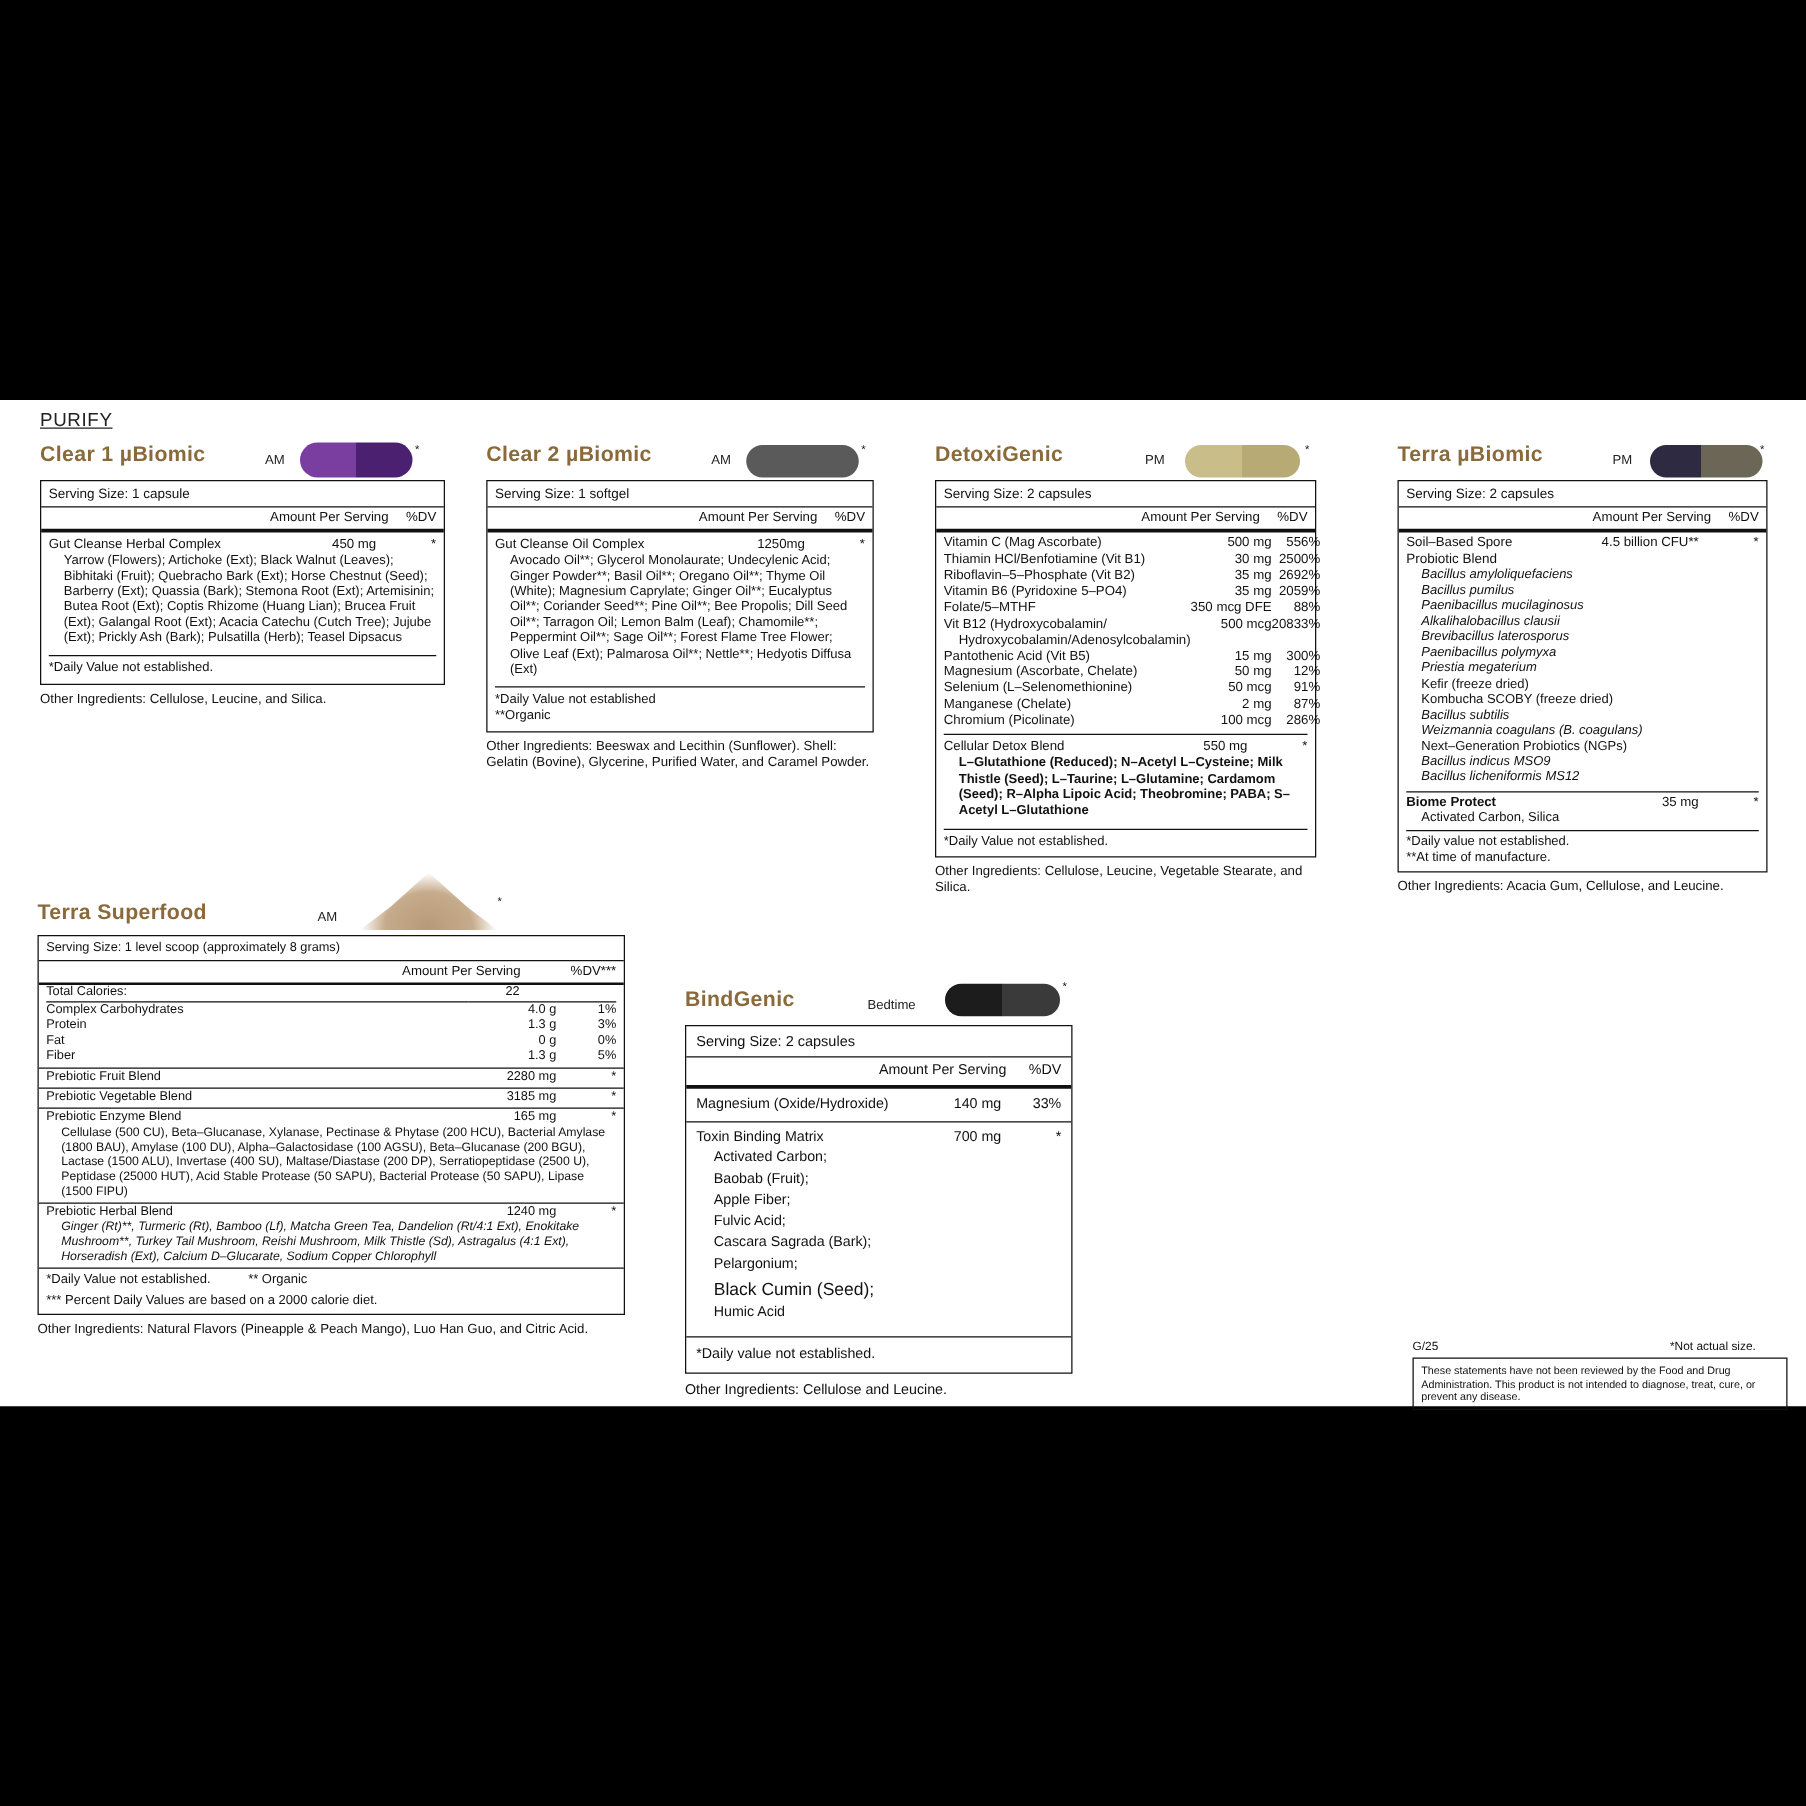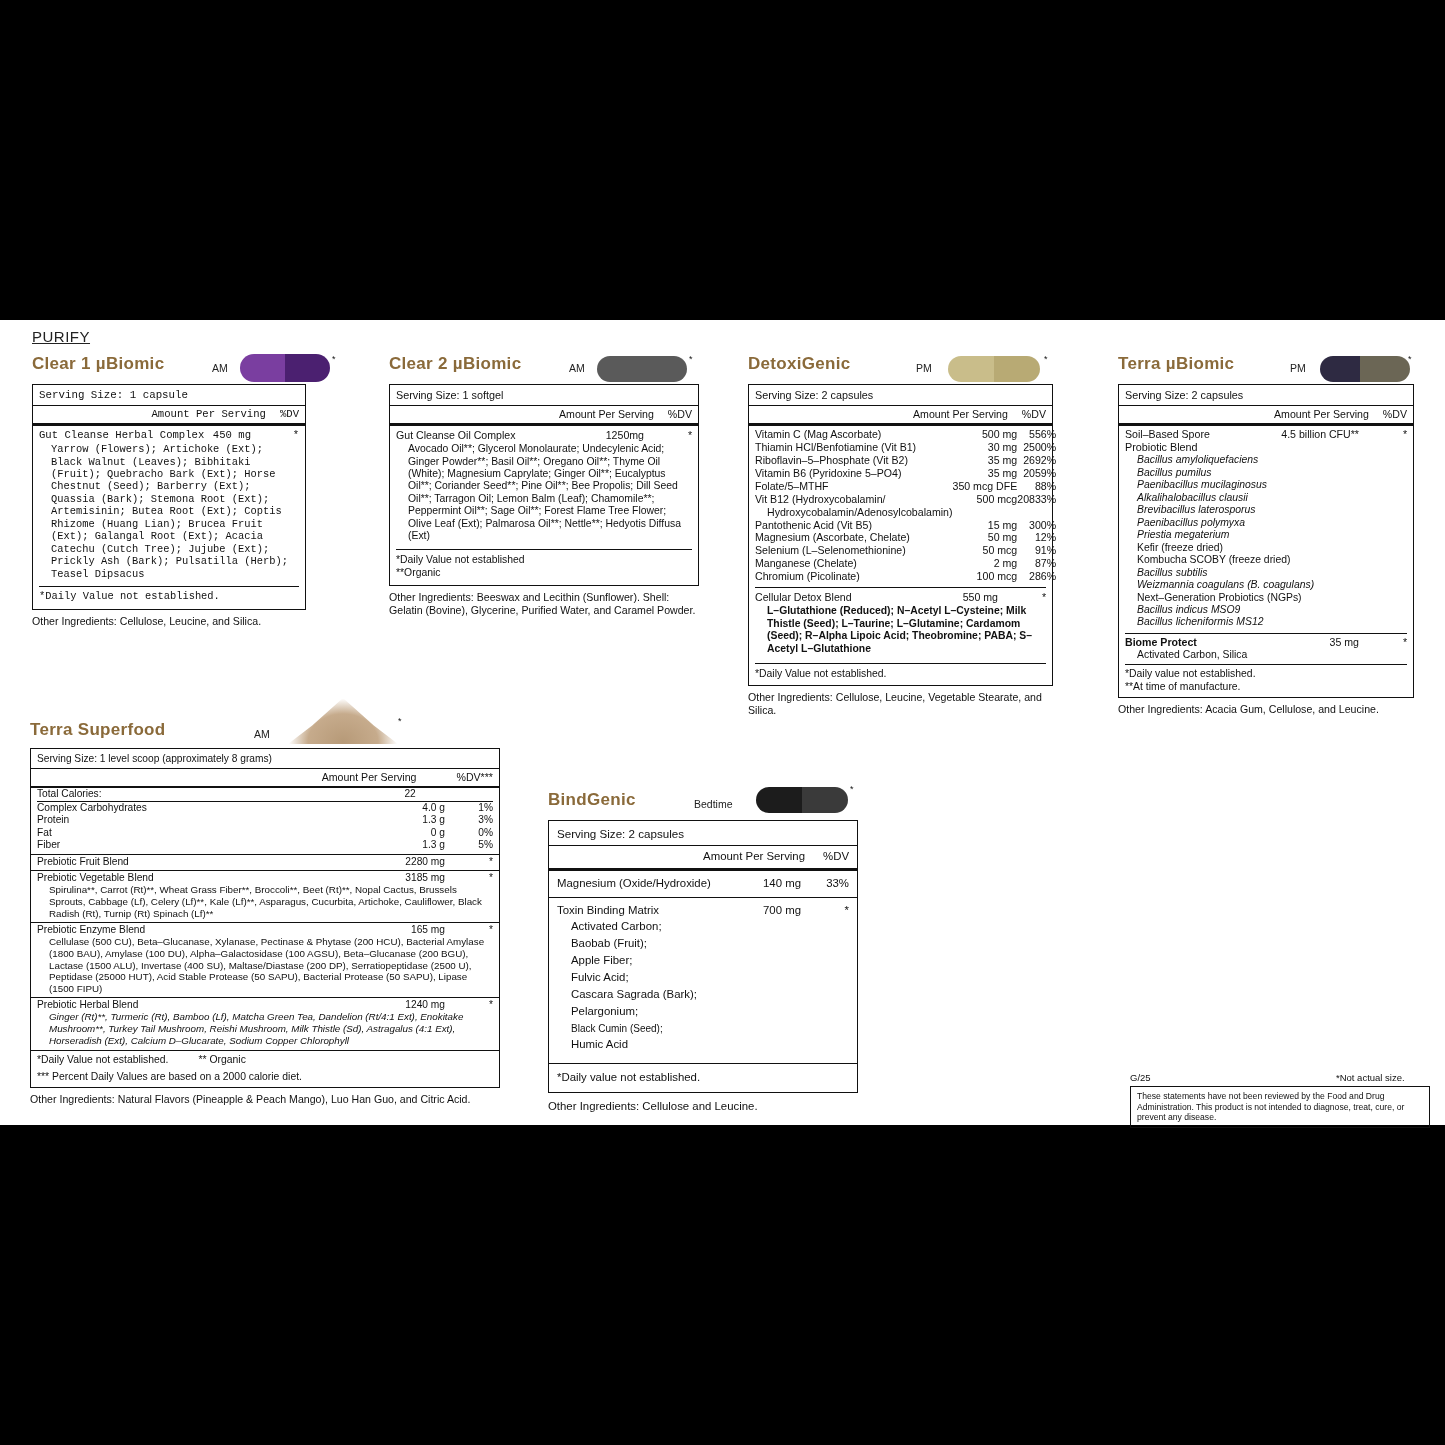--- a/index.html
+++ b/index.html
@@ -35,21 +35,21 @@
 
   <div class="brand">PURIFY</div>
 
   <div class="panel" style="left:32px;top:34px;width:310px;">
     <div style="position:relative;height:30px;">
       <span class="ptitle">Clear 1 µBiomic</span>
       <span class="ptime" style="position:absolute;left:180px;top:8px;">AM</span>
       <span class="pill" style="position:absolute;left:208px;top:0;width:90px;height:28px;background:linear-gradient(90deg,#7a3ea0 0 50%,#4b2070 50% 100%);"></span>
       <span class="star-sm" style="position:absolute;left:300px;top:0;">*</span>
     </div>
-    <div class="box facts" style="width:274px;font-family:Liberation Mono, monospace;">
+    <div class="box facts" style="width:324px;">
       <div class="srv">Serving Size: 1 capsule</div>
       <div class="hdr" style="border-top:1px solid #111;padding-top:2px;">
         <span>Amount Per Serving</span>
         <span>%DV</span>
       </div>
       <div style="border-top:3px solid #111;"></div>
       <div style="padding:3px 6px 0 6px;">
         <table class="ft">
             <tbody>
               <tr>
@@ -324,21 +324,20 @@
       <div style="padding:1px 6px 0 6px;">
         <table class="ft" style="font-size:10.2px;">
             <tbody>
               <tr>
           <td>Prebiotic Vegetable Blend</td>
           <td class="a">3185 mg</td>
           <td class="d">*</td>
         </tr>
             </tbody>
           </table>
-        <div class="sub ing" style="font-size:9.8px;">Spirulina**, Carrot (Rt)**, Wheat Grass Fiber**, Broccoli**, Beet (Rt)**, Nopal Cactus, Brussels Sprouts, Cabbage (Lf), Celery (Lf)**, Kale (Lf)**, Asparagus, Cucurbita, Artichoke, Cauliflower, Black Radish (Rt), Turnip (Rt) Spinach (Lf)**</div>
       </div>
 
       <div style="border-top:1px solid #111;margin-top:2px;"></div>
       <div style="padding:1px 6px 0 6px;">
         <table class="ft" style="font-size:10.2px;">
             <tbody>
               <tr>
           <td>Prebiotic Enzyme Blend</td>
           <td class="a">165 mg</td>
           <td class="d">*</td>
@@ -408,21 +407,21 @@
         </tr>
             </tbody>
           </table>
         <div class="sub" style="padding-left:14px;">
           <div class="ing" style="font-size:11.4px;line-height:1.5;">Activated Carbon;</div>
           <div class="ing" style="font-size:11.4px;line-height:1.5;">Baobab (Fruit);</div>
           <div class="ing" style="font-size:11.4px;line-height:1.5;">Apple Fiber;</div>
           <div class="ing" style="font-size:11.4px;line-height:1.5;">Fulvic Acid;</div>
           <div class="ing" style="font-size:11.4px;line-height:1.5;">Cascara Sagrada (Bark);</div>
           <div class="ing" style="font-size:11.4px;line-height:1.5;">Pelargonium;</div>
-          <div class="ing" style="font-size:10px;line-height:1.5;">Black Cumin (Seed);</div>
+          <div class="ing" style="font-size:14px;line-height:1.5;">Black Cumin (Seed);</div>
           <div class="ing" style="font-size:11.4px;line-height:1.5;">Humic Acid</div>
         </div>
       </div>
       <div style="border-top:1px solid #111;margin:10px 0 0 0;"></div>
       <div class="foot" style="font-size:11.4px;padding:6px 8px 8px 8px;">*Daily value not established.</div>
     </div>
     <div class="other" style="font-size:11.4px;padding-top:6px;">Other Ingredients: Cellulose and Leucine.</div>
   </div>
 
   <div style="position:absolute;left:1130px;top:752px;font-size:9.5px;color:#111;">G/25</div>

